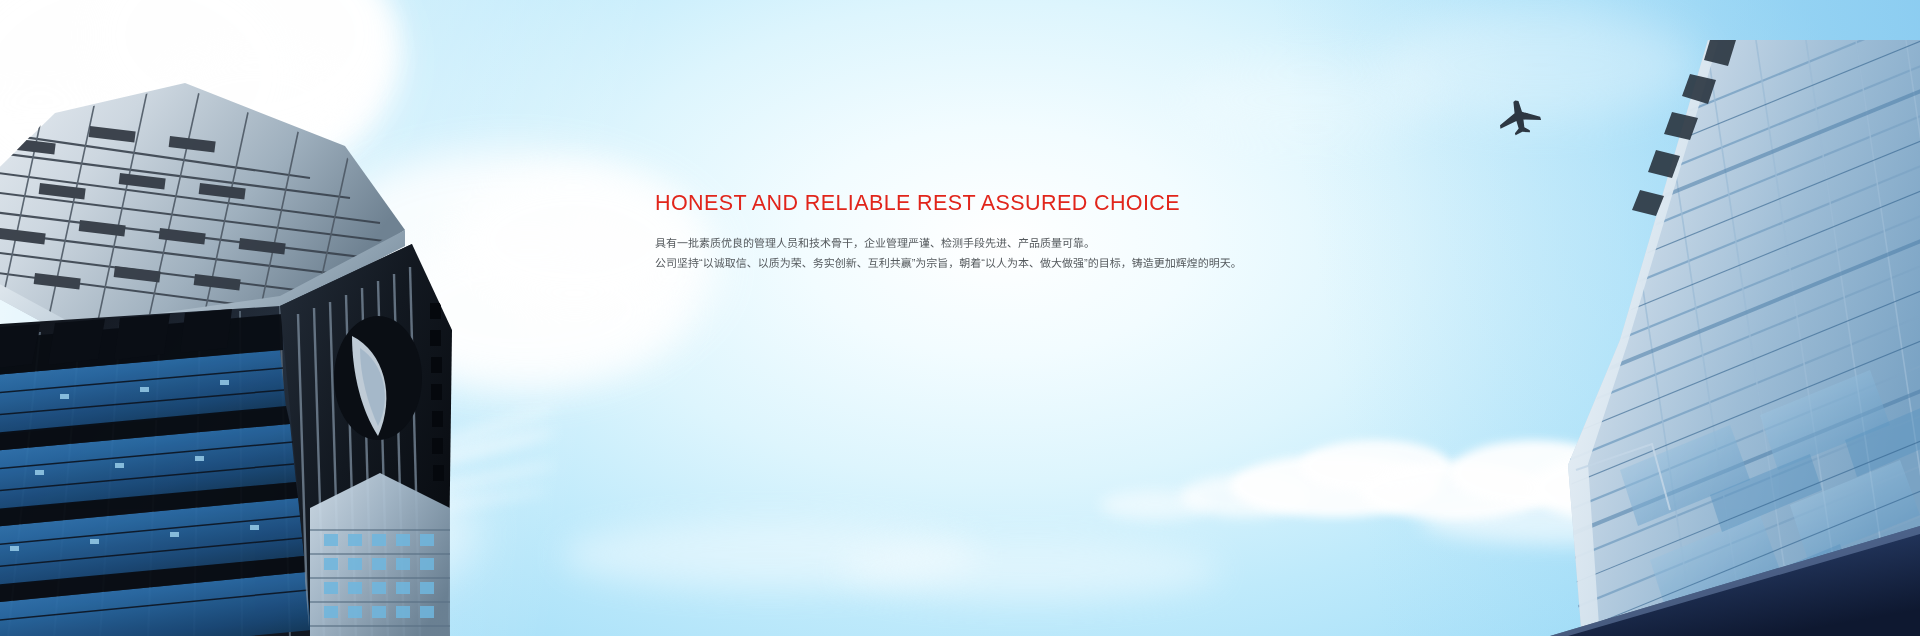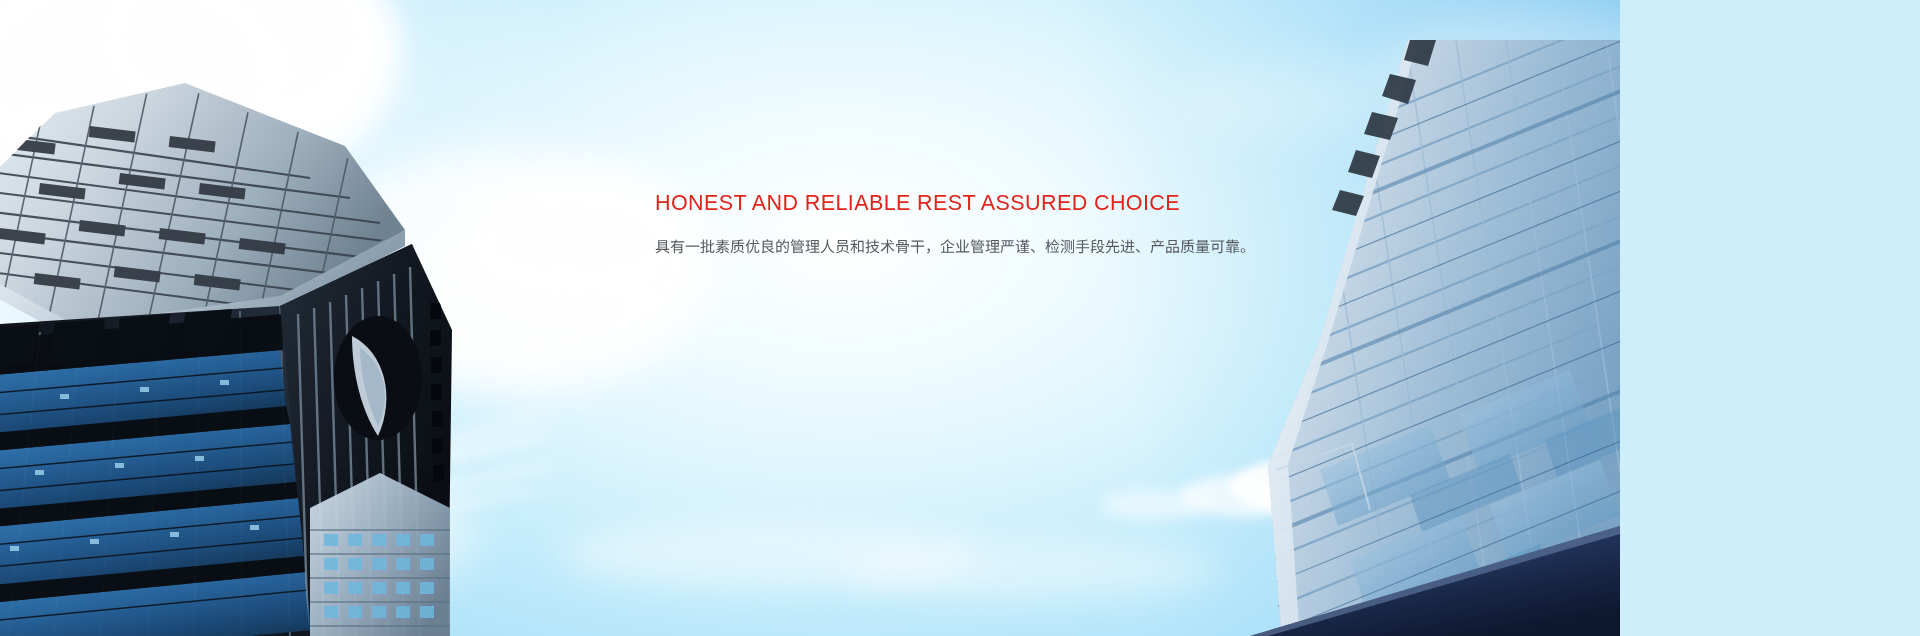--- a/index.html
+++ b/index.html
@@ -6,21 +6,21 @@
   * { margin:0; padding:0; box-sizing:border-box; }
   html, body {
     width:1920px; height:636px;
     overflow:hidden;
     font-family:"Liberation Sans","DejaVu Sans",sans-serif;
     background:#cfeefc;
   }
 
   .banner {
     position:relative;
-    width:1620px; height:636px;
+    width:1920px; height:636px;
     overflow:hidden;
   }
 
   
   .sky {
     position:absolute; inset:0;
     background:
       radial-gradient(ellipse 900px 520px at 52% 38%, #ffffff 0%, #f2fcff 22%, #ddf5fd 46%, #bfeafb 72%, #a5dff8 100%),
       linear-gradient(180deg, #a8dff7 0%, #c9eefc 28%, #e8fbff 52%, #d3f1fd 74%, #a9dcf6 100%);
   }
@@ -135,21 +135,21 @@
   }
   .headline .sep {
     display:inline-block;
     padding:0 14px;
     font-size:44px;
     vertical-align:6px;
   }
   .body-lines {
     margin-top:16px;
     color:#555a5e;
-    font-size:15px;
+    font-size:11px;
     line-height:1.85;
     white-space:nowrap;
   }
   .body-lines .ln { display:block; }
 </style>
 </head>
 <body>
 
 <div class="banner">
 
@@ -533,16 +533,17 @@
       </defs>
       <polygon points="250,130 620,20 620,130" fill="url(#wedgeG)"></polygon>
       <polygon points="250,130 620,20 620,28 268,130" fill="#6f86ae" opacity="0.55"></polygon>
     </svg>
   </div>
 
   <div class="copy">
     <div class="eyebrow">HONEST AND RELIABLE  REST ASSURED CHOICE</div>
     <div class="body-lines">
       <span class="ln">具有一批素质优良的管理人员和技术骨干，企业管理严谨、检测手段先进、产品质量可靠。</span>
+      <span class="ln">公司坚持“以诚取信、以质为荣、务实创新、互利共赢”为宗旨，朝着“以人为本、做大做强”的目标，铸造更加辉煌的明天。</span>
     </div>
   </div>
 
 </div>
 
 </body></html>

